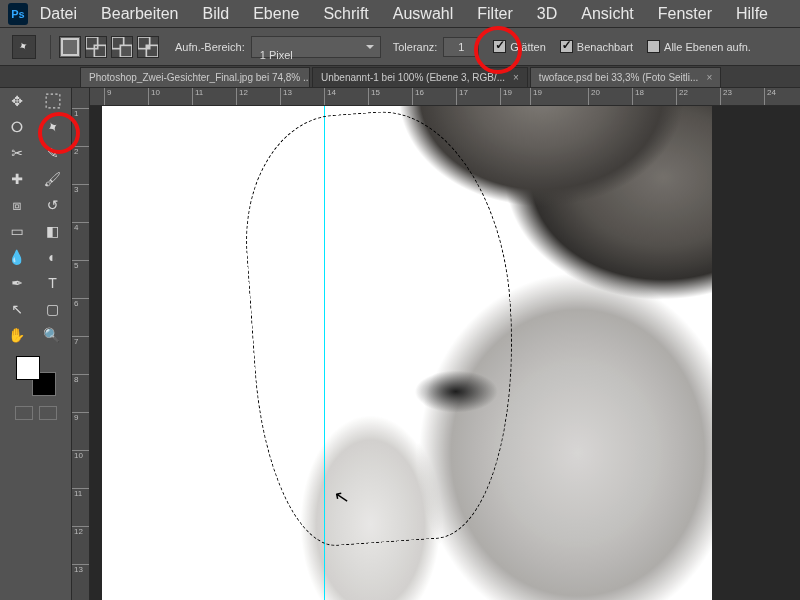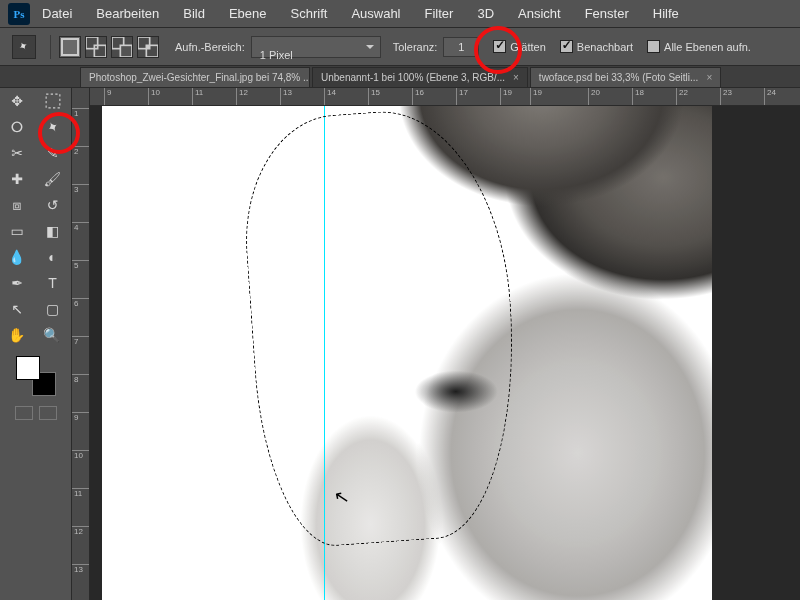--- a/index.html
+++ b/index.html
@@ -1,20 +1,20 @@
 <!DOCTYPE html>
 <html><head>
 <meta charset="utf-8">
 <style>
   * { margin:0; padding:0; box-sizing:border-box; font-family:"Segoe UI",Arial,sans-serif; }
   body { width:800px; height:600px; background:#535353; overflow:hidden; position:relative; color:#ddd; font-size:11px; }
   
   .menubar { height:28px; background:#535353; display:flex; align-items:center; padding:0 8px; border-bottom:1px solid #2a2a2a; }
-  .ps-logo { width:22px; height:22px; background:#001e36; color:#31a8ff; font-weight:bold; font-size:11px; display:flex; align-items:center; justify-content:center; border-radius:3px; margin-right:12px;font-family:Liberation Serif, serif; }
-  .menubar span.mitem { margin-right:24px; cursor:default; font-size:13px; color:#e8e8e8; }
+  .ps-logo { width:22px; height:22px; background:#001e36; color:#31a8ff; font-weight:bold; font-size:11px; display:flex; align-items:center; justify-content:center; border-radius:3px; margin-right:12px; }
+  .menubar span.mitem { margin-right:24px; cursor:default; font-size:16px; color:#e8e8e8; }
   
   .optbar { height:38px; background:#535353; display:flex; align-items:center; padding:0 12px; border-bottom:1px solid #2a2a2a; }
   .optbar .tool-ind { width:24px; height:24px; background:#3f3f3f; border:1px solid #2a2a2a; display:flex; align-items:center; justify-content:center; margin-right:6px; }
   .optbar .wand { transform:rotate(-30deg); }
   .optbar .sep { width:1px; height:24px; background:#3a3a3a; margin:0 8px; }
   .sqbtn { width:22px; height:22px; background:#4a4a4a; border:1px solid #2a2a2a; margin-right:4px; display:flex; align-items:center; justify-content:center; }
   .sqbtn.sel { background:#6a6a6a; }
   .lbl { margin:0 6px 0 12px; color:#ddd; white-space:nowrap; }
   .dropdown { height:22px; background:#5c5c5c; border:1px solid #383838; padding:16px 20px 0 8px; display:flex; align-items:center; position:relative; min-width:130px; }
   .dropdown::after { content:""; position:absolute; right:6px; top:8px; border:4px solid transparent; border-top-color:#ccc; }

